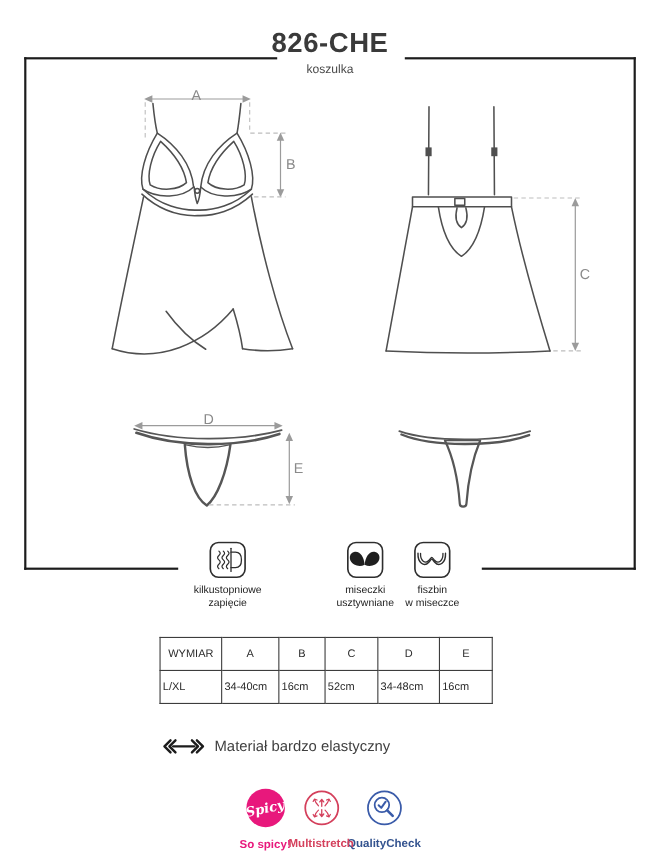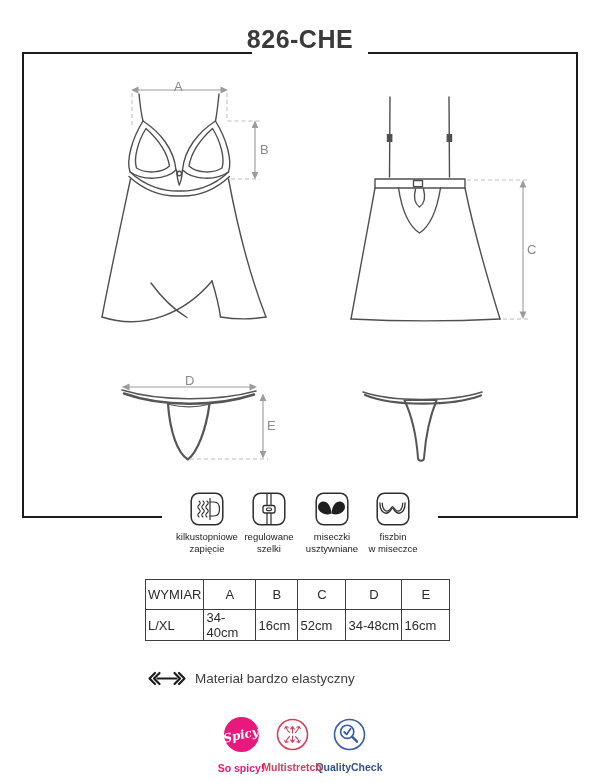--- a/index.html
+++ b/index.html
@@ -18,21 +18,21 @@
 
   .dim-label { position:absolute; font-size:13px; color:#8a8a8a; }
 
   .feature { position:absolute; top:492px; width:70px; text-align:center; }
   .feature svg { display:block; margin:0 auto; }
   .feature-label { margin-top:5px; font-size:9.5px; font-weight:normal; color:#1d1d1d;
                    line-height:1.3; }
   .feature-label div { white-space:nowrap; }
 
   table.size { position:absolute; left:145px; top:579px; border-collapse:collapse; }
-  table.size th, table.size td { border:1px solid #3d3d3d; font-size:13px; color:#2b2b2b;
+  table.size th, table.size td { border:1px solid #3d3d3d; font-size:10px; color:#2b2b2b;
     vertical-align:middle; height:30px; font-weight:normal; padding:0 2px; }
 
   .material { position:absolute; left:147px; top:671px; display:flex; gap:8px; }
   .material-text { font-size:13.5px; color:#3f3f3f; }
 
   .badge { position:absolute; text-align:center; }
   .badge-label { margin-top:10px; font-size:10.5px; font-weight:bold; }
   .spicy-circle { width:35px; height:35px; border-radius:50%; background:#e8187c;
     display:flex; align-items:center; justify-content:center; margin:0 auto; }
   .spicy-circle span { color:#fff; font-family:"DejaVu Serif", serif; font-style:italic;
@@ -47,20 +47,21 @@
 <div class="page">
 
   <div class="bline" style="left:22px;top:52px;width:230px;height:2px;"></div>
   <div class="bline" style="left:368px;top:52px;width:210px;height:2px;"></div>
   <div class="bline" style="left:22px;top:52px;width:2px;height:466px;"></div>
   <div class="bline" style="left:576px;top:52px;width:2px;height:466px;"></div>
   <div class="bline" style="left:22px;top:516px;width:140px;height:2px;"></div>
   <div class="bline" style="left:438px;top:516px;width:140px;height:2px;"></div>
 
   <div class="title">826-CHE</div>
+  <div class="subtitle">koszulka</div>
 
   <svg class="drawing" width="600" height="783" viewBox="0 0 600 783">
 
     <g stroke="#4f4f4f" stroke-width="1.4" fill="none" stroke-linecap="round" stroke-linejoin="round">
       <path d="M139,94 C140,104 141,113 143,121"></path>
       <path d="M219,94 C218,104 217,113 215.5,121"></path>
       <path d="M143,121 C132,139 126,160 130,172 C143,181 166,180 176,170 C174,149 160,132 143,121 Z"></path>
       <path d="M146,128.5 C137.5,142 133.5,159 136.5,168 C146,174 162,173 169.5,166 C167,150.5 156.5,138 146,128.5 Z"></path>
       <path d="M215.5,121 C226.5,139 232.5,160 228.5,172 C215.5,181 192.5,180 182.5,170 C184.5,149 198.5,132 215.5,121 Z"></path>
       <path d="M212.5,128.5 C221,142 225,159 222,168 C212.5,174 196.5,173 189,166 C191.5,150.5 202,138 212.5,128.5 Z"></path>
@@ -147,32 +148,20 @@
       <path stroke-width="1.1" d="M17,9 q2.4,2 0,4 q-2.4,2 0,4 q2.4,2 0,4 q-2.4,2 0,4"></path>
       <path stroke-width="1.2" d="M20,6.5 V27.5"></path>
       <path stroke-width="1.2" d="M20,10 H24 C27.5,10 29.5,12.5 29.5,17 C29.5,21.5 27.5,24 24,24 H20"></path>
     </svg>
     <div class="feature-label">
       <div>kilkustopniowe</div>
         <div>zapięcie</div>
     </div>
   </div>
 
-  <div class="feature" style="left:234px;">
-    <svg width="34" height="34" viewBox="0 0 34 34" stroke="#2e2e2e" fill="none" stroke-linecap="round" stroke-linejoin="round">
-      <rect x="1.2" y="1.2" width="31.6" height="31.6" rx="7.5" stroke-width="1.5"></rect>
-      <path stroke-width="1.2" d="M15,2 V32 M19,2 V32"></path>
-      <rect x="11" y="13.5" width="12" height="7.5" rx="2" stroke-width="1.3" fill="#ffffff"></rect>
-      <rect x="14.5" y="16" width="5" height="2.6" rx="1.3" stroke-width="1.1"></rect>
-    </svg>
-    <div class="feature-label">
-      <div>regulowane</div>
-        <div>szelki</div>
-    </div>
-  </div>
 
   <div class="feature" style="left:297px;">
     <svg width="34" height="34" viewBox="0 0 34 34" stroke="#2e2e2e" fill="none" stroke-linecap="round" stroke-linejoin="round">
       <rect x="1.2" y="1.2" width="31.6" height="31.6" rx="7.5" stroke-width="1.5"></rect>
       <path fill="#1f1f1f" stroke="none" d="M16.5,21.5 C16,14 12,8.5 6.8,9.8 C3.4,10.7 2.2,14.4 3.6,17.6 C5.6,21.8 11.5,24 16.5,21.5 Z"></path>
       <path fill="#1f1f1f" stroke="none" d="M16.5,21.5 C17,14 21,8.5 26.2,9.8 C29.6,10.7 30.8,14.4 29.4,17.6 C27.4,21.8 21.5,24 16.5,21.5 Z"></path>
     </svg>
     <div class="feature-label">
       <div>miseczki</div>
         <div>usztywniane</div>

